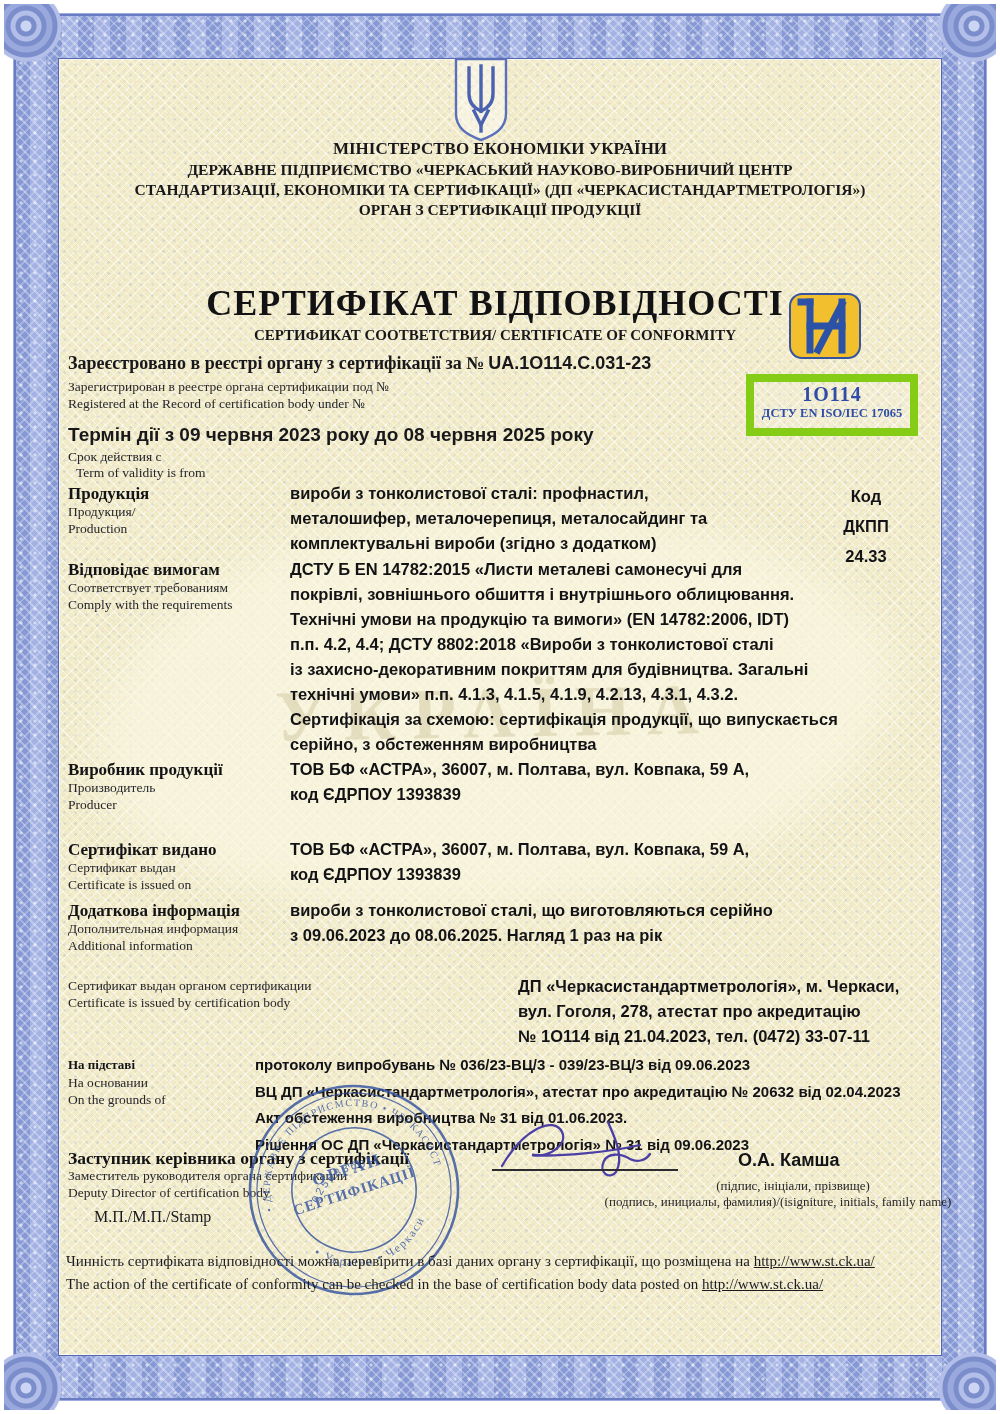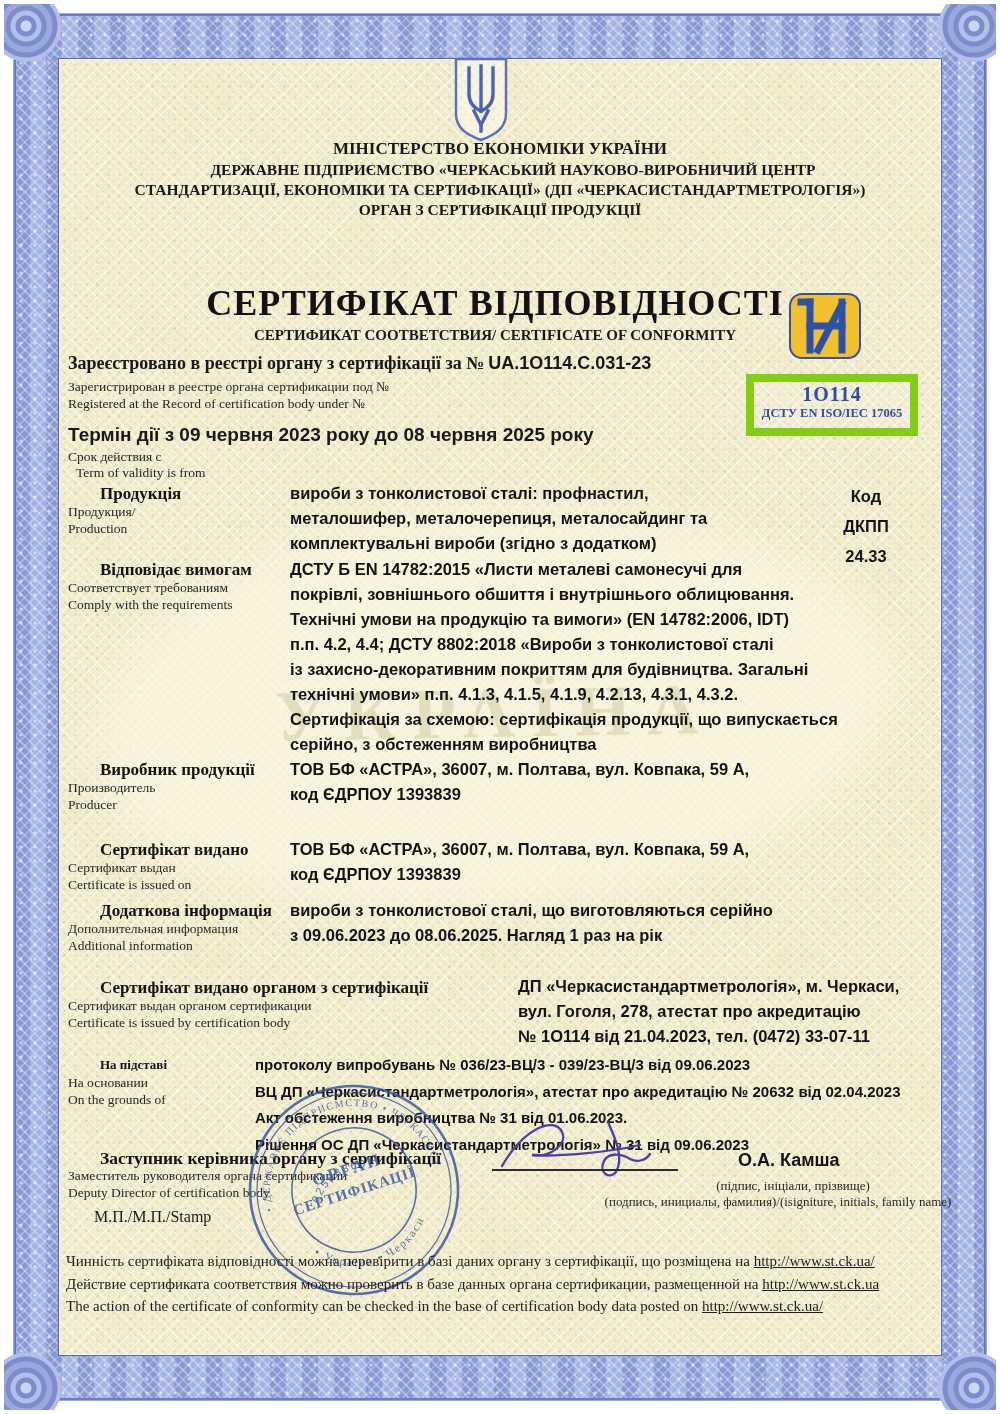--- a/index.html
+++ b/index.html
@@ -42,21 +42,21 @@
     font:bold 72px "Liberation Serif", serif;letter-spacing:16px;color:rgba(196,186,142,.38);
     transform:rotate(-1deg);}
 
   .hdr-line1{font:bold 17px/20px "Liberation Serif", serif;}
   .hdr-line{font:bold 15.5px/20px "Liberation Serif", serif;}
   .center{text-align:center;}
 
   .title-main{font:bold 36px/38px "Liberation Serif", serif;letter-spacing:1px;color:#121214;}
   .title-sub{font:bold 15px/18px "Liberation Serif", serif;}
 
-  .label-uk{font:bold 17px/20px "Liberation Serif", serif;color:#131315;margin-left:32px;}
+  .label-uk{font:bold 17px/20px "Liberation Serif", serif;color:#131315;}
   .label-sub{font:13.5px/16.5px "Liberation Serif", serif;color:#26262a;}
   .val{font:bold 16.5px/25px "Liberation Sans", sans-serif;color:#131316;white-space:pre-line;}
   .val-sm{font:bold 15px/26.5px "Liberation Sans", sans-serif;color:#131316;white-space:pre-line;}
   .serif-bold-lg{font:bold 18px/22px "Liberation Serif", serif;}
   .sans-bold-lg{font:bold 19px/22px "Liberation Sans", sans-serif;}
   .footer-line{font:15px/22.5px "Liberation Serif", serif;color:#1c1c20;}
   .footer-line a{color:inherit;text-decoration:underline;}
 
   .acc-box{position:absolute;left:746px;top:374px;width:156px;height:46px;border:8px solid #84cc16;
     text-align:center;color:#2f4da8;background:rgba(255,255,255,.12);}
@@ -88,21 +88,21 @@
   <g fill="none" stroke="#4a62b0" stroke-width="3.4" stroke-linecap="square">
     <path d="M29 10 V55"></path>
     <path d="M17 12 V38 q0 12 12 17"></path>
     <path d="M41 12 V38 q0 12 -12 17"></path>
     <path d="M22 55 l7 14 l7 -14"></path>
     <path d="M29 69 v6"></path>
   </g>
 </svg>
 
 <div class="abs center hdr-line1" style="left:70px;top:139px;width:860px;">МІНІСТЕРСТВО ЕКОНОМІКИ УКРАЇНИ</div>
-<div class="abs center hdr-line" style="left:83px;top:160px;width:860px;">ДЕРЖАВНЕ ПІДПРИЄМСТВО «ЧЕРКАСЬКИЙ НАУКОВО-ВИРОБНИЧИЙ ЦЕНТР</div>
+<div class="abs center hdr-line" style="left:60px;top:160px;width:860px;">ДЕРЖАВНЕ ПІДПРИЄМСТВО «ЧЕРКАСЬКИЙ НАУКОВО-ВИРОБНИЧИЙ ЦЕНТР</div>
 <div class="abs center hdr-line" style="left:40px;top:180px;width:920px;">СТАНДАРТИЗАЦІЇ, ЕКОНОМІКИ ТА СЕРТИФІКАЦІЇ» (ДП «ЧЕРКАСИСТАНДАРТМЕТРОЛОГІЯ»)</div>
 <div class="abs center hdr-line" style="left:70px;top:200px;width:860px;">ОРГАН З СЕРТИФІКАЦІЇ ПРОДУКЦІЇ</div>
 
 <div class="abs center title-main" style="left:60px;top:284px;width:870px;">СЕРТИФІКАТ ВІДПОВІДНОСТІ</div>
 <div class="abs center title-sub" style="left:60px;top:326px;width:870px;">СЕРТИФИКАТ СООТВЕТСТВИЯ/ CERTIFICATE OF CONFORMITY</div>
 
 <svg class="abs" style="left:788px;top:292px;width:74px;height:68px;" viewBox="0 0 74 68">
   <rect x="2" y="2" width="70" height="64" rx="12" fill="#f2c02e" stroke="#35539f" stroke-width="2"></rect>
   <g stroke="#2c52a8" stroke-width="7" fill="none" stroke-linecap="square">
     <path d="M22 10 V58"></path>
@@ -172,21 +172,20 @@
 
 <div class="abs" style="left:68px;top:901px;width:230px;">
   <div class="label-uk">Додаткова інформація</div>
   <div class="label-sub">Дополнительная информация</div>
   <div class="label-sub">Additional information</div>
 </div>
 <div class="abs val" style="left:290px;top:898px;width:620px;">вироби з тонколистової сталі, що виготовляються серійно
 з 09.06.2023 до 08.06.2025. Нагляд 1 раз на рік</div>
 
 <div class="abs" style="left:68px;top:978px;width:440px;">
-  <div class="label-uk">Сертифікат видано органом з сертифікації</div>
   <div class="label-sub">Сертификат выдан органом сертификации</div>
   <div class="label-sub">Certificate is issued by certification body</div>
 </div>
 <div class="abs val" style="left:518px;top:974px;width:420px;">ДП «Черкасистандартметрологія», м. Черкаси,
 вул. Гоголя, 278, атестат про акредитацію
 № 1О114 від 21.04.2023, тел. (0472) 33-07-11</div>
 
 <div class="abs" style="left:68px;top:1055px;width:180px;">
   <div class="label-uk" style="font-size:13px;">На підставі</div>
   <div class="label-sub">На основании</div>
@@ -234,15 +233,14 @@
     <text x="114" y="98" text-anchor="middle" font-family="Liberation Serif, serif" font-weight="bold" font-size="17" letter-spacing="3" fill="#35539f">ОРГАН</text>
     <text x="114" y="120" text-anchor="middle" font-family="Liberation Serif, serif" font-weight="bold" font-size="15" letter-spacing="1" fill="#35539f">СЕРТИФІКАЦІЇ</text>
     <text font-family="Liberation Sans, sans-serif" font-size="11" letter-spacing="2" fill="#35539f">
       <textPath href="#arc-code" startOffset="18%">02568360</textPath>
     </text>
   </g>
 </svg>
 
 <div class="abs" style="left:66px;top:1250px;width:880px;">
   <div class="footer-line"><span>Чинність сертифіката відповідності можна перевірити в базі даних органу з сертифікації, що розміщена на </span><a href="#">http://www.st.ck.ua/</a></div>
-  <div class="footer-line"><span>Действие сертификата соответствия можно проверить в базе данных органа сертификации, размещенной на </span><a href="#">http://www.st.ck.ua</a></div>
   <div class="footer-line"><span>The action of the certificate of conformity can be checked in the base of certification body data posted on </span><a href="#">http://www.st.ck.ua/</a></div>
 </div>
 
 </body></html>

